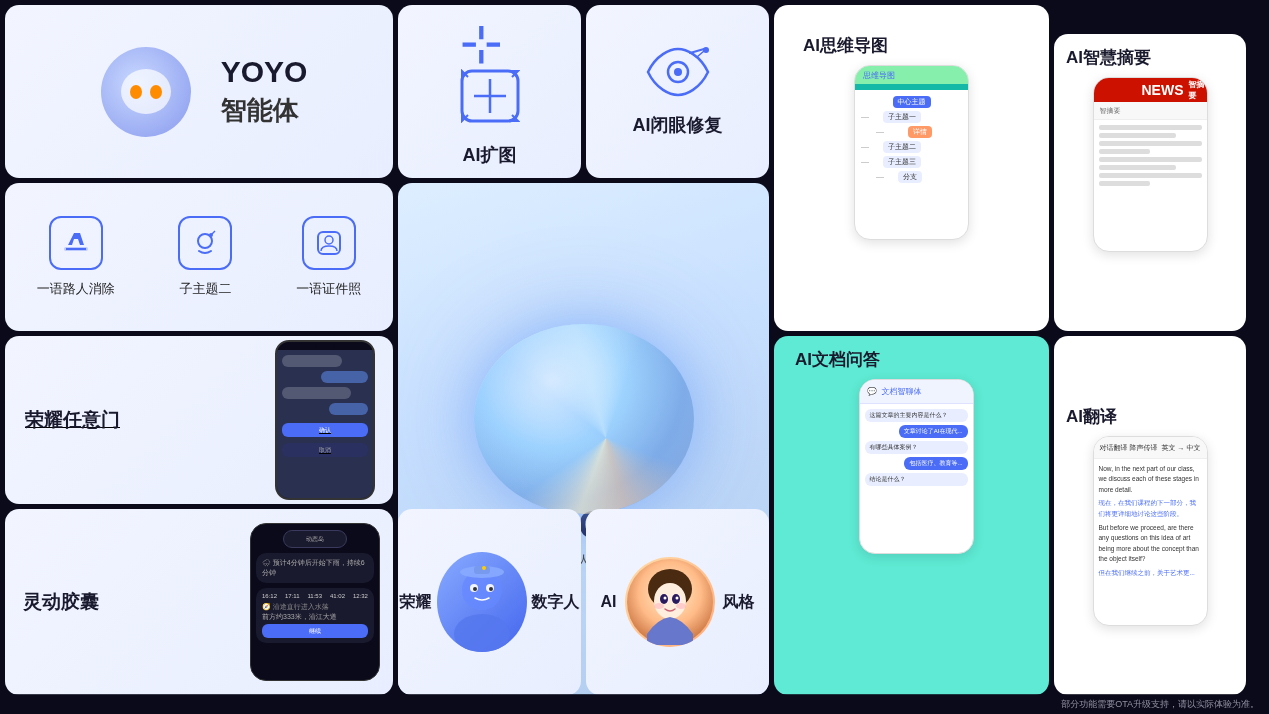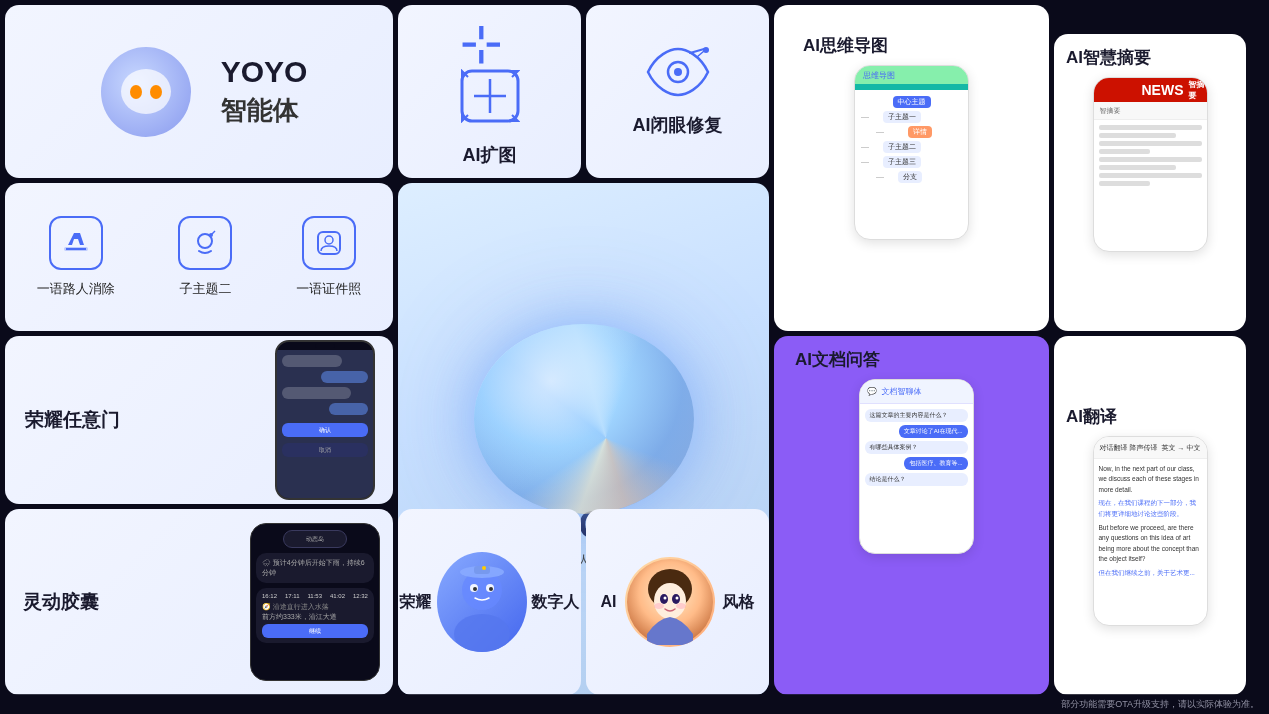--- a/index.html
+++ b/index.html
@@ -99,21 +99,21 @@
     .cell-door { grid-column: 1; grid-row: 3; }
     .cell-doc { grid-column: 4; grid-row: 3 / 5; flex-direction: column; justify-content: flex-start; padding: 12px; }
     .cell-translate { grid-column: 5; grid-row: 3 / 5; flex-direction: column; justify-content: center; padding: 12px; }
     .cell-capsule { grid-column: 1; grid-row: 4; }
     .cell-digital { grid-column: 2; grid-row: 4; flex-direction: row; gap: 5px; }
     .cell-style { grid-column: 3; grid-row: 4; flex-direction: row; gap: 8px; }
 
     
     .cell-oneclick { flex-direction: row; justify-content: space-around; }
     .cell-yoyo { flex-direction: row; gap: 20px; }
-    .cell-door { flex-direction: row; justify-content: space-between; padding: 10px; }
+    .cell-door { flex-direction: row; justify-content: space-between; padding: 10px; text-decoration: underline; }
     .cell-capsule { flex-direction: row; justify-content: space-between; padding: 8px; }
 
     .feat-icon {
       width: 54px;
       height: 54px;
       border: 2px solid #4a6cf7;
       border-radius: 12px;
       display: flex;
       align-items: center;
       justify-content: center;
@@ -608,21 +608,21 @@
         <div class="bubble-w" style="width:70%;"></div>
         <div class="bubble-b"></div>
         <div class="bubble-w" style="width:80%;"></div>
         <div class="bubble-b" style="width:45%;"></div>
         <div style="background:#4a6cf7;border-radius:6px;height:14px;display:flex;align-items:center;justify-content:center;font-size:6px;color:white;margin-top:4px;">确认</div>
         <div style="background:#2a3060;border-radius:6px;height:14px;display:flex;align-items:center;justify-content:center;font-size:6px;color:#aaa;margin-top:2px;">取消</div>
       </div>
     </div>
   </div>
 
-  <div class="cell cell-doc" style="background:#8b5cf6;padding-left:21px;">
+  <div class="cell cell-doc" style="background:#5eead4;padding-left:21px;">
     <div style="width:100%;display:flex;flex-direction:column;align-items:flex-start;gap:8px;">
       <span style="font-size:17px;font-weight:600;color:#1a1a2e;">AI文档问答</span>
       <div class="doc-phone" style="align-self:center;">
         <div class="doc-hdr">
           <span>💬</span>
           <span>文档智聊体</span>
         </div>
         <div class="doc-content">
           <div class="dbr">这篇文章的主要内容是什么？</div>
           <div class="dbl">文章讨论了AI在现代...</div>

